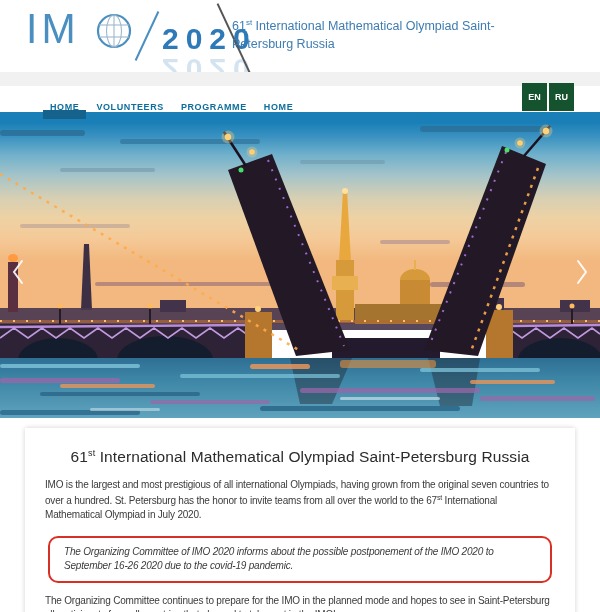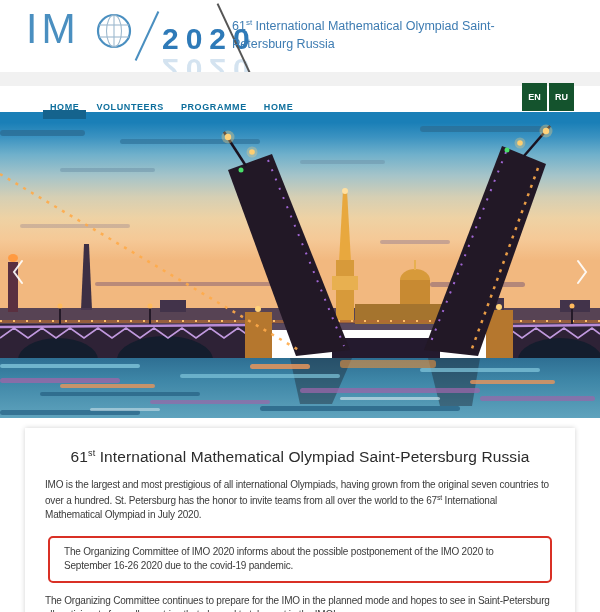--- a/index.html
+++ b/index.html
@@ -33,21 +33,21 @@
   .carousel-arrow { position:absolute; top:145px; width:20px; height:30px; display:flex; align-items:center; justify-content:center; cursor:pointer; opacity:0.9; }
   .carousel-arrow.prev { left:8px; }
   .carousel-arrow.next { right:8px; }
 
   
   .card { width:550px; margin:10px auto 0; background:#ffffff; box-shadow:0 0 5px rgba(0,0,0,0.18); padding:16px 20px 10px; }
   .card h1 { font-size:15.5px; font-weight:400; color:#2b2b2b; text-align:center; margin:4px 0 12px; letter-spacing:0.1px; }
   .card h1 sup { font-size:9px; }
   .card p { font-size:10px; line-height:1.45; letter-spacing:-0.2px; color:#3b3b3b; margin:8px 0; }
   .card p sup { font-size:7px; }
-  .notice { border:2px solid #d93025; border-radius:5px; padding:7px 14px; margin:13px 3px 11px; }
+  .notice { border:2px solid #d93025; border-radius:10px; padding:7px 14px; margin:13px 3px 11px;font-style:italic; }
   .notice p { margin:0; }
 </style>
 </head>
 <body>
 
 <div class="page">
 
   <div class="header">
     <span class="logo-im">IM</span>
     <svg class="globe" width="36" height="36" viewBox="0 0 36 36">

